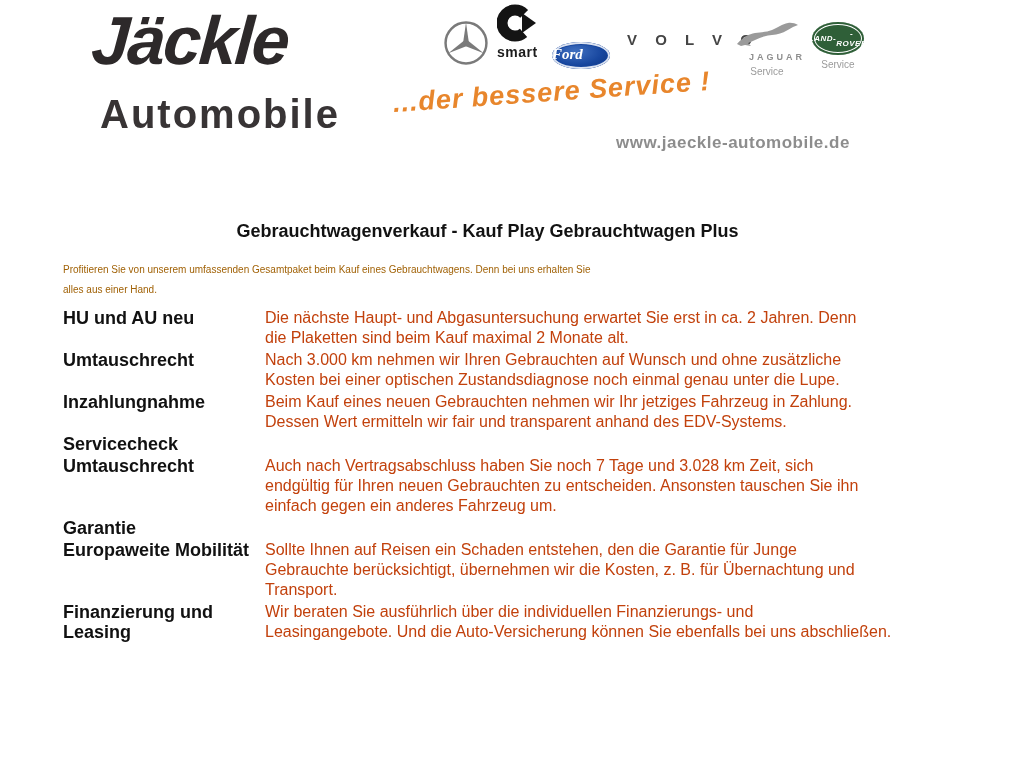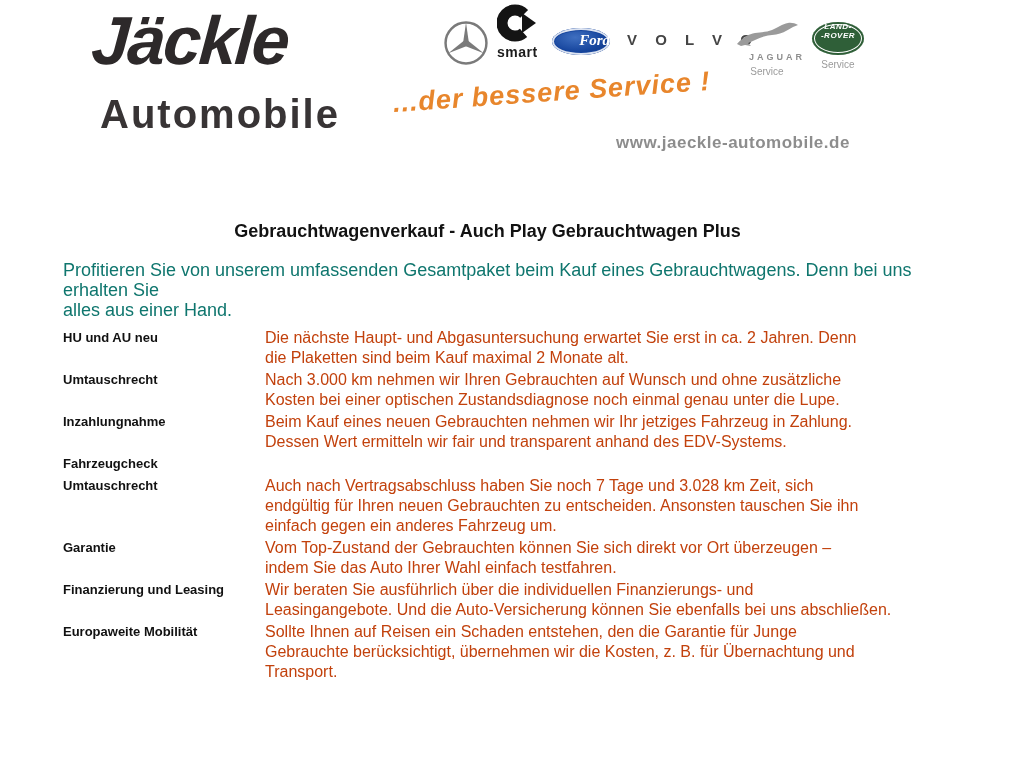--- a/index.html
+++ b/index.html
@@ -34,51 +34,51 @@
   .brand{position:absolute;text-align:center;}
   .brand .svc{font-size:10px;color:#9b9b9b;margin-top:4px;}
   .b-mercedes{left:443px;top:20px;}
   .b-smart{left:497px;top:4px;}
   .b-smart .smart-word{font-size:14px;font-weight:bold;color:#1c1c1c;margin-top:-2px;letter-spacing:.5px;}
   .b-ford{left:552px;top:28px;}
   .ford-oval{
     width:58px;height:27px;border-radius:50%;
     background:radial-gradient(ellipse at 40% 35%, #3f6fc0 0%, #17469e 55%, #0d2f70 100%);
     box-shadow:inset 0 0 0 2px rgba(255,255,255,.85), inset 0 0 0 3px #17469e;
-    display:flex;align-items:center;justify-content:flex-end;
+    display:flex;align-items:center;justify-content:flex-start;margin-top:14px;
   }
   .ford-word{
     font-family:"Liberation Serif", serif;font-style:italic;font-weight:bold;
     font-size:15px;color:#ffffff;line-height:1;transform:translateY(-1px);
   }
   .b-volvo{left:627px;top:31px;}
   .volvo-word{font-size:15px;font-weight:bold;letter-spacing:7px;color:#454545;}
   .b-jaguar{left:735px;top:21px;width:64px;}
   .jaguar-word{font-size:9px;font-weight:bold;letter-spacing:3px;color:#8f8f8f;margin-top:1px;margin-left:14px;}
   .b-landrover{left:811px;top:22px;width:54px;}
   .lr-oval{
     width:52px;height:33px;border-radius:50%;
     background:#2f5f38;margin:0 auto;
     box-shadow:inset 0 0 0 2px #2f5f38, inset 0 0 0 3px #ffffff;
-    display:flex;flex-direction:column;align-items:center;
+    display:flex;flex-direction:row;align-items:center;justify-content:center;
   }
   .lr-line{font-size:8px;font-weight:bold;font-style:italic;color:#ffffff;line-height:1.15;letter-spacing:.5px;}
   
   .content{position:absolute;left:63px;top:220px;width:849px;}
   .doc-title{
     text-align:center;font-size:18px;font-weight:bold;color:#121212;
     line-height:22px;margin:0 0 18px 0;
   }
   .intro{
-    font-size:18px;line-height:20px;margin:0 0 8px 0;color:#0f766e;
+    font-size:10px;line-height:20px;margin:0 0 8px 0;color:#a16207;
     white-space:pre-line;
   }
   .service-row{display:flex;margin-bottom:2px;}
   .service-label{
-    width:202px;flex:0 0 202px;font-weight:bold;font-size:13px;line-height:20px;color:#111111;
+    width:202px;flex:0 0 202px;font-weight:bold;font-size:18px;line-height:20px;color:#111111;
   }
   .service-desc{
     flex:1;font-size:16px;line-height:20px;color:#c2410c;white-space:pre-line;
   }
 </style>
 </head>
 <body>
 
 <div class="logo-main">Jäckle</div>
 <div class="logo-sub">Automobile</div>
@@ -131,57 +131,55 @@
     <span class="lr-line">LAND-</span>
     <span class="lr-line">-ROVER</span>
   </div>
   <div class="svc">Service</div>
 </div>
 
 <div class="tagline">...der bessere Service !</div>
 <div class="website">www.jaeckle-automobile.de</div>
 
 <div class="content">
-  <h1 class="doc-title">Gebrauchtwagenverkauf - Auch Play Gebrauchtwagen Plus</h1>
+  <h1 class="doc-title">Gebrauchtwagenverkauf - Kauf Play Gebrauchtwagen Plus</h1>
   <p class="intro">Profitieren Sie von unserem umfassenden Gesamtpaket beim Kauf eines Gebrauchtwagens. Denn bei uns erhalten Sie
 alles aus einer Hand.</p>
 
   <div class="service-row">
     <div class="service-label">HU und AU neu</div>
     <div class="service-desc">Die nächste Haupt- und Abgasuntersuchung erwartet Sie erst in ca. 2 Jahren. Denn
 die Plaketten sind beim Kauf maximal 2 Monate alt.</div>
   </div>
   <div class="service-row">
     <div class="service-label">Umtauschrecht</div>
     <div class="service-desc">Nach 3.000 km nehmen wir Ihren Gebrauchten auf Wunsch und ohne zusätzliche
 Kosten bei einer optischen Zustandsdiagnose noch einmal genau unter die Lupe.</div>
   </div>
   <div class="service-row">
     <div class="service-label">Inzahlungnahme</div>
     <div class="service-desc">Beim Kauf eines neuen Gebrauchten nehmen wir Ihr jetziges Fahrzeug in Zahlung.
 Dessen Wert ermitteln wir fair und transparent anhand des EDV-Systems.</div>
   </div>
   <div class="service-row">
-    <div class="service-label">Fahrzeugcheck</div>
+    <div class="service-label">Servicecheck</div>
   </div>
   <div class="service-row">
     <div class="service-label">Umtauschrecht</div>
     <div class="service-desc">Auch nach Vertragsabschluss haben Sie noch 7 Tage und 3.028 km Zeit, sich
 endgültig für Ihren neuen Gebrauchten zu entscheiden. Ansonsten tauschen Sie ihn
 einfach gegen ein anderes Fahrzeug um.</div>
   </div>
   <div class="service-row">
     <div class="service-label">Garantie</div>
-    <div class="service-desc">Vom Top-Zustand der Gebrauchten können Sie sich direkt vor Ort überzeugen –
-indem Sie das Auto Ihrer Wahl einfach testfahren.</div>
-  </div>
-  <div class="service-row">
-    <div class="service-label">Finanzierung und Leasing</div>
-    <div class="service-desc">Wir beraten Sie ausführlich über die individuellen Finanzierungs- und
-Leasingangebote. Und die Auto-Versicherung können Sie ebenfalls bei uns abschließen.</div>
   </div>
   <div class="service-row">
     <div class="service-label">Europaweite Mobilität</div>
     <div class="service-desc">Sollte Ihnen auf Reisen ein Schaden entstehen, den die Garantie für Junge
 Gebrauchte berücksichtigt, übernehmen wir die Kosten, z. B. für Übernachtung und
 Transport.</div>
   </div>
+  <div class="service-row">
+    <div class="service-label">Finanzierung und Leasing</div>
+    <div class="service-desc">Wir beraten Sie ausführlich über die individuellen Finanzierungs- und
+Leasingangebote. Und die Auto-Versicherung können Sie ebenfalls bei uns abschließen.</div>
+  </div>
 </div>
 
 </body></html>

